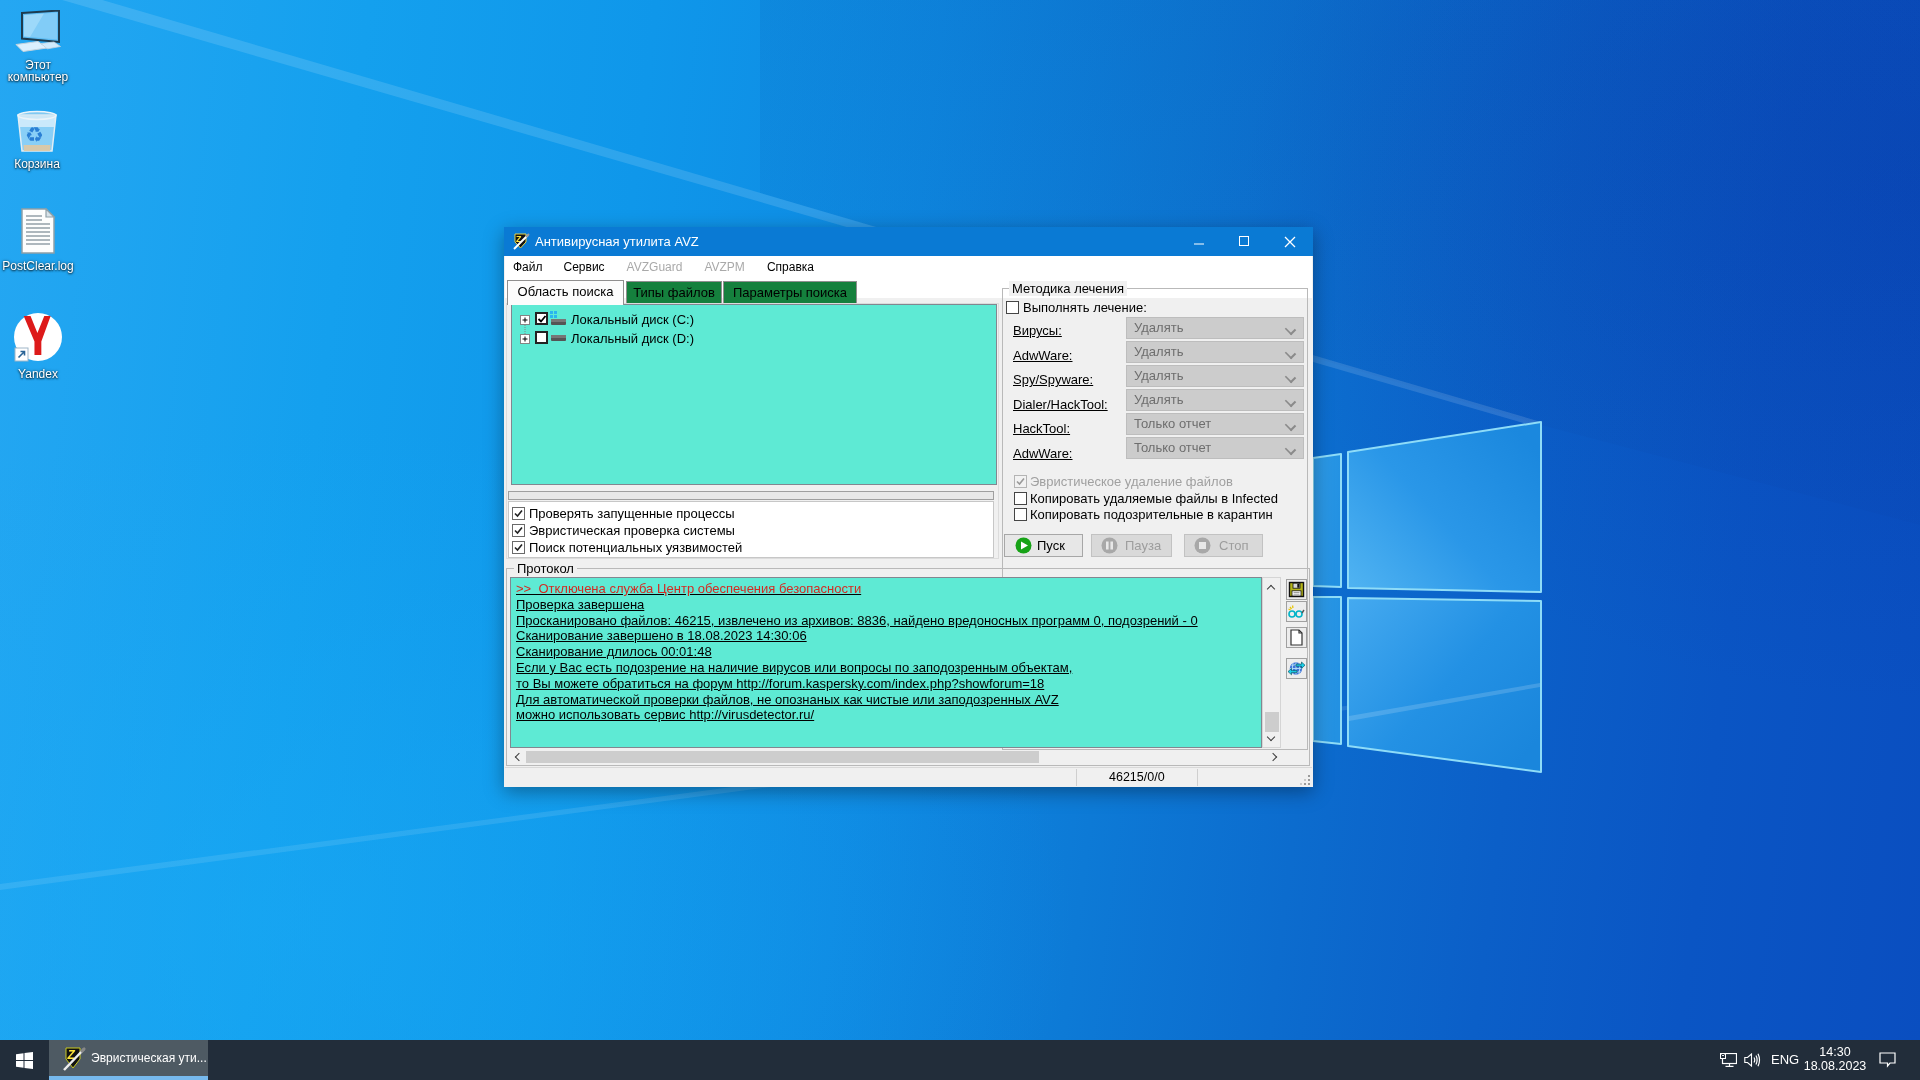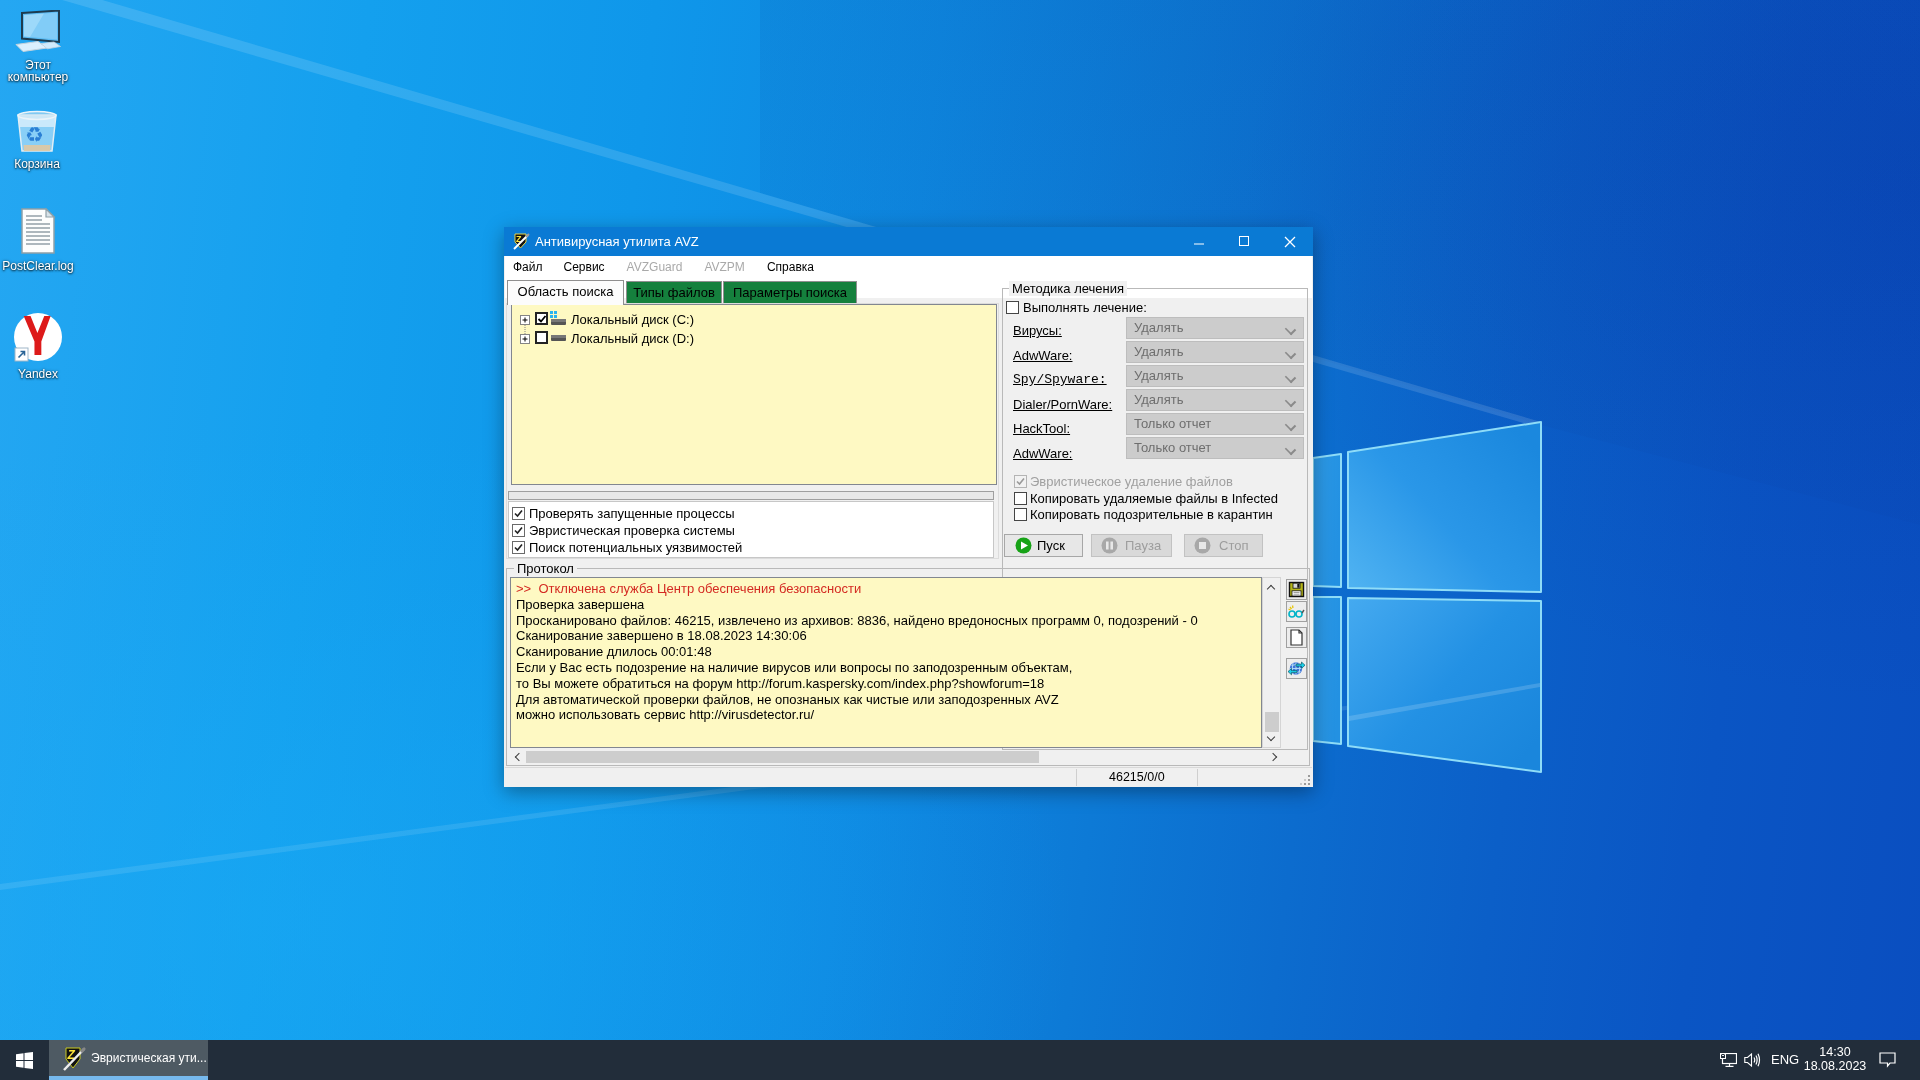--- a/index.html
+++ b/index.html
@@ -21,21 +21,21 @@
 #titlebar .ttl{position:absolute;left:31px;top:7px;color:#fff;font-size:13px;}
 .capbtn{position:absolute;top:0;height:29px;width:45px;color:#fff;text-align:center;line-height:29px;font-size:15px;}
 #menubar{left:1px;top:29px;width:807px;height:42px;background:#fff;}
 #menubar span{display:inline-block;padding:4px 7px 0 7px;font-size:12px;color:#000;}
 #menubar span.dis{color:#a9a9a9;}
 
 .tab{position:absolute;top:54px;height:23px;background:#15803d;border:1px solid #908f8f;
  box-sizing:border-box;font-size:13px;text-align:center;line-height:21px;}
 .tab.active{top:53px;height:25px;background:#fcfcfc;border-bottom:none;z-index:3;}
 
-.sunken{background:#fef9c3;border:1px solid #828790;box-sizing:border-box;}
+.sunken{background:#5eead4;border:1px solid #828790;box-sizing:border-box;text-decoration:underline;}
 .grp{border:1px solid #b9b9b9;box-sizing:border-box;}
 .grplabel{position:absolute;background:#f0f0f0;padding:0 3px;font-size:13px;color:#000;}
 
 .cb{position:absolute;width:13px;height:13px;background:#fff;border:1px solid #454545;box-sizing:border-box;}
 .cb svg{position:absolute;left:0px;top:0px;}
 
 .lnk{position:absolute;color:#000000;text-decoration:underline;font-size:13px;}
 
 .dd{position:absolute;left:622px;width:178px;height:22px;background:#ccc;border:1px solid #bdbdbd;
  box-sizing:border-box;color:#6e6e6e;font-size:13px;line-height:20px;padding-left:7px;}
@@ -238,22 +238,22 @@
  </div>
 
  <div class="grp abs" style="left:498px;top:61px;width:306px;height:462px;border:none;"></div>
  <div class="grp abs" style="left:498px;top:61px;width:306px;height:462px;"></div>
  <div class="grplabel" style="left:505px;top:54px;">Методика лечения</div>
  <div class="cb" style="left:502px;top:74px;border-color:#454545;"></div>
  <span class="abs" style="left:519px;top:73px;">Выполнять лечение:</span>
 
  <a class="lnk" style="left:509px;top:96px;">Вирусы:</a>
  <a class="lnk" style="left:509px;top:121px;">AdwWare:</a>
- <a class="lnk" style="left:509px;top:145px;font-family:Liberation Mono, monospace;">Spy/Spyware:</a>
- <a class="lnk" style="left:509px;top:170px;">Dialer/PornWare:</a>
+ <a class="lnk" style="left:509px;top:145px;">Spy/Spyware:</a>
+ <a class="lnk" style="left:509px;top:170px;">Dialer/HackTool:</a>
  <a class="lnk" style="left:509px;top:194px;">HackTool:</a>
  <a class="lnk" style="left:509px;top:219px;">AdwWare:</a>
 
  <div class="dd" style="top:90px;">Удалять</div>
  <div class="dd" style="top:114px;">Удалять</div>
  <div class="dd" style="top:138px;">Удалять</div>
  <div class="dd" style="top:162px;">Удалять</div>
  <div class="dd" style="top:186px;">Только отчет</div>
  <div class="dd" style="top:210px;">Только отчет</div>
 

